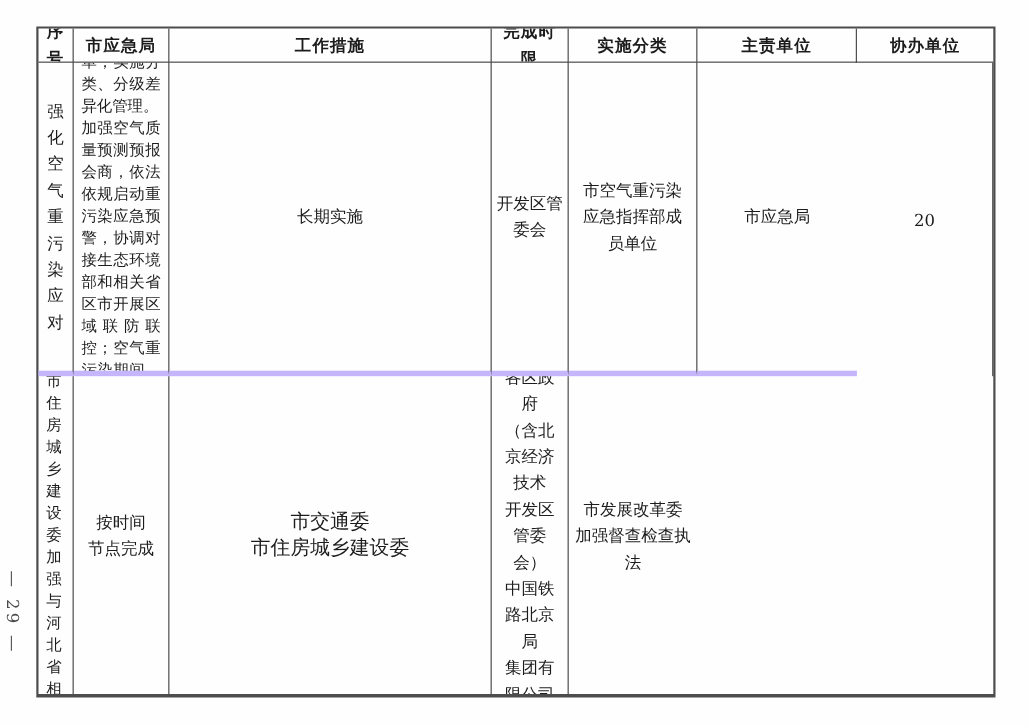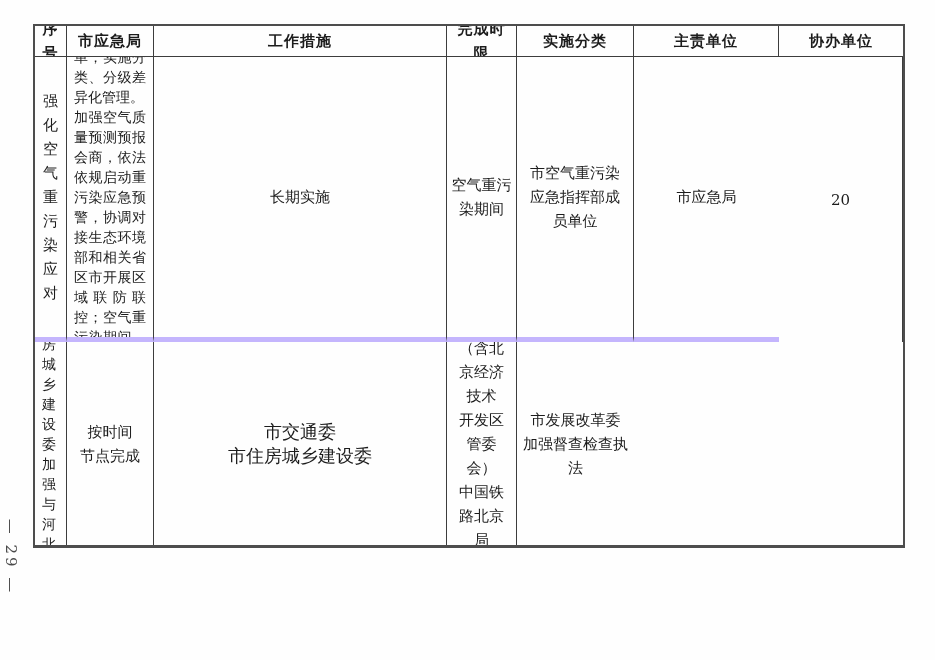--- a/index.html
+++ b/index.html
@@ -23,21 +23,21 @@
     font-size: 15px;
     letter-spacing: 3px;
     color: #4a4a4a;
     white-space: nowrap;
   }
   .task-table {
     position: absolute;
     left: 33px;
     top: 24px;
     width: 872px;
-    height: 524px;
+    height: 610px;
     border: 2px solid #4d4d4d;
     border-bottom-width: 3px;
     display: grid;
     grid-template-columns: 32px 87px 293px 70px 117px 145px 1fr;
     grid-template-rows: 31px 285px 1fr;
     background: #fefefe;
   }
   .cell {
     border-right: 1px solid #3d3d3d;
     border-bottom: 1px solid #3d3d3d;
@@ -84,21 +84,21 @@
     <div class="cell head c3">工作措施</div>
     <div class="cell head c4">完成时限</div>
     <div class="cell head c5">实施分类</div>
     <div class="cell head c6">主责单位</div>
     <div class="cell head c7">协办单位</div>
 
     <div class="cell r19 c2">强化空气重污染应对</div>
     <div class="cell r19 c3 measures">落实本市空气重污染应急预案，动态完善空气重污染应急绩效分级管理办法和应急减排清单，实施分类、分级差异化管理。
 加强空气质量预测预报会商，依法依规启动重污染应急预警，协调对接生态环境部和相关省区市开展区域联防联控；空气重污染期间，加强督查检查执法，督促落实各项减排措施，切实发挥对重污染的削峰降速作用。</div>
     <div class="cell r19 c4">长期实施</div>
-    <div class="cell r19 c5">空气重污染期间</div>
+    <div class="cell r19 c5">开发区管委会</div>
     <div class="cell r19 c6 resp">市空气重污染应急指挥部成员单位</div>
     <div class="cell r19 c7">市应急局</div>
 
     <div class="cell r20 c1">20</div>
     <div class="cell r20 c3 measures">6 月底前，市交通委牵头制定实施本市“十四五”时期运输结构调整方案，持续推进重点大宗货类“公转铁”，全市货物到发铁路运输比重进一步提高。
 市住房城乡建设委加强与河北省相关部门的协调和合作，推动砂石绿色基地建设，2022年，混凝土原材料采用铁路、纯电动汽车、氢燃料电池汽车等绿色运输的比例达到 2%以上。</div>
     <div class="cell r20 c4">按时间
 节点完成</div>
     <div class="cell r20 c5 fs14">市交通委
 市住房城乡建设委</div>

